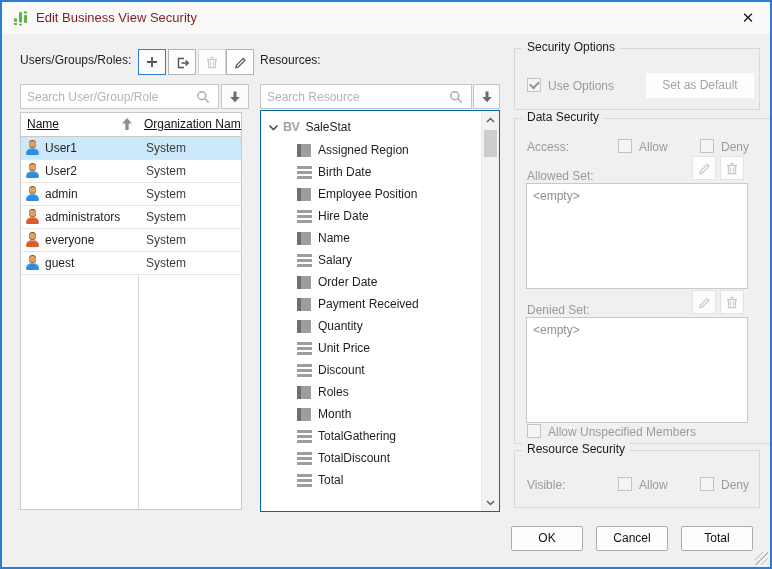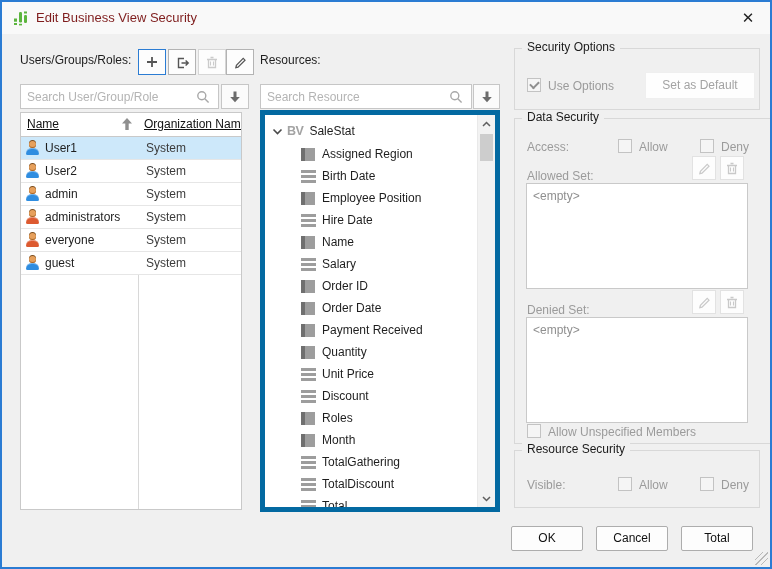--- a/index.html
+++ b/index.html
@@ -39,21 +39,21 @@
   .tcell{box-sizing:border-box;display:flex;align-items:center;white-space:nowrap;overflow:hidden;}
   .name-cell{width:117px;padding-left:4px;}
   .org-cell{flex:1;padding-left:8px;color:#3c3c3c;}
   .rowlabel{margin-left:4px;}
   .usericon{position:relative;display:inline-block;width:16px;height:16px;flex:0 0 16px;}
   .usericon::before{content:"";position:absolute;left:4px;top:1px;width:7px;height:7px;border-radius:50%;background:#e6a05c;box-shadow:inset 0 -1px 0 #a96526, 0 -1px 0 #7a4a1a;}
   .usericon::after{content:"";position:absolute;left:1px;top:8px;width:13px;height:7px;border-radius:7px 7px 2px 2px;background:var(--shirt,#2f8de0);box-shadow:inset 0 1px 0 rgba(255,255,255,.35);}
   .icon-user-blue{--shirt:#2f8de0;}
   .icon-user-red{--shirt:#dd5a30;}
   
-  .tree-box{position:absolute;left:258px;top:108px;width:240px;height:402px;background:#fff;border:5px solid #0369a1;box-sizing:border-box;overflow:hidden;}
+  .tree-box{position:absolute;left:258px;top:108px;width:240px;height:402px;background:#fff;border:1px solid #0369a1;box-sizing:border-box;overflow:hidden;}
   .tree-content{position:absolute;left:0;top:0;right:17px;bottom:0;overflow:hidden;padding-top:4px;}
   .troot{display:flex;align-items:center;height:24px;padding-left:7px;}
   .troot .chev{width:11px;height:11px;color:#4a4a4a;margin-right:4px;flex:0 0 11px;}
   .bv{font-weight:bold;color:#a3a3a3;letter-spacing:-0.5px;margin-right:6px;font-size:12.5px;}
   .titem{display:flex;align-items:center;height:22px;padding-left:36px;}
   .ticon{flex:0 0 16px;margin-right:5px;}
   .ticon.icon-cube{width:14px;height:13px;box-sizing:border-box;background:#9d9d9d;border-left:4px solid #6f6f6f;flex-basis:14px;margin-right:7px;}
   .ticon.icon-lines{width:15px;height:13px;background:repeating-linear-gradient(to bottom,#9d9d9d 0 3px,transparent 3px 5px);flex-basis:15px;margin-right:6px;}
   
   .sb{position:absolute;top:0;right:0;bottom:0;width:17px;background:#f2f2f2;border-left:1px solid #e9e9e9;}
@@ -265,24 +265,20 @@
           <div class="titem">
     <span class="ticon icon-cube"></span>
     <span>Name</span>
   </div>
           <div class="titem">
     <span class="ticon icon-lines"></span>
     <span>Salary</span>
   </div>
           <div class="titem">
     <span class="ticon icon-cube"></span>
-    <span>Order ID</span>
-  </div>
-          <div class="titem">
-    <span class="ticon icon-cube"></span>
     <span>Order Date</span>
   </div>
           <div class="titem">
     <span class="ticon icon-cube"></span>
     <span>Payment Received</span>
   </div>
           <div class="titem">
     <span class="ticon icon-cube"></span>
     <span>Quantity</span>
   </div>

